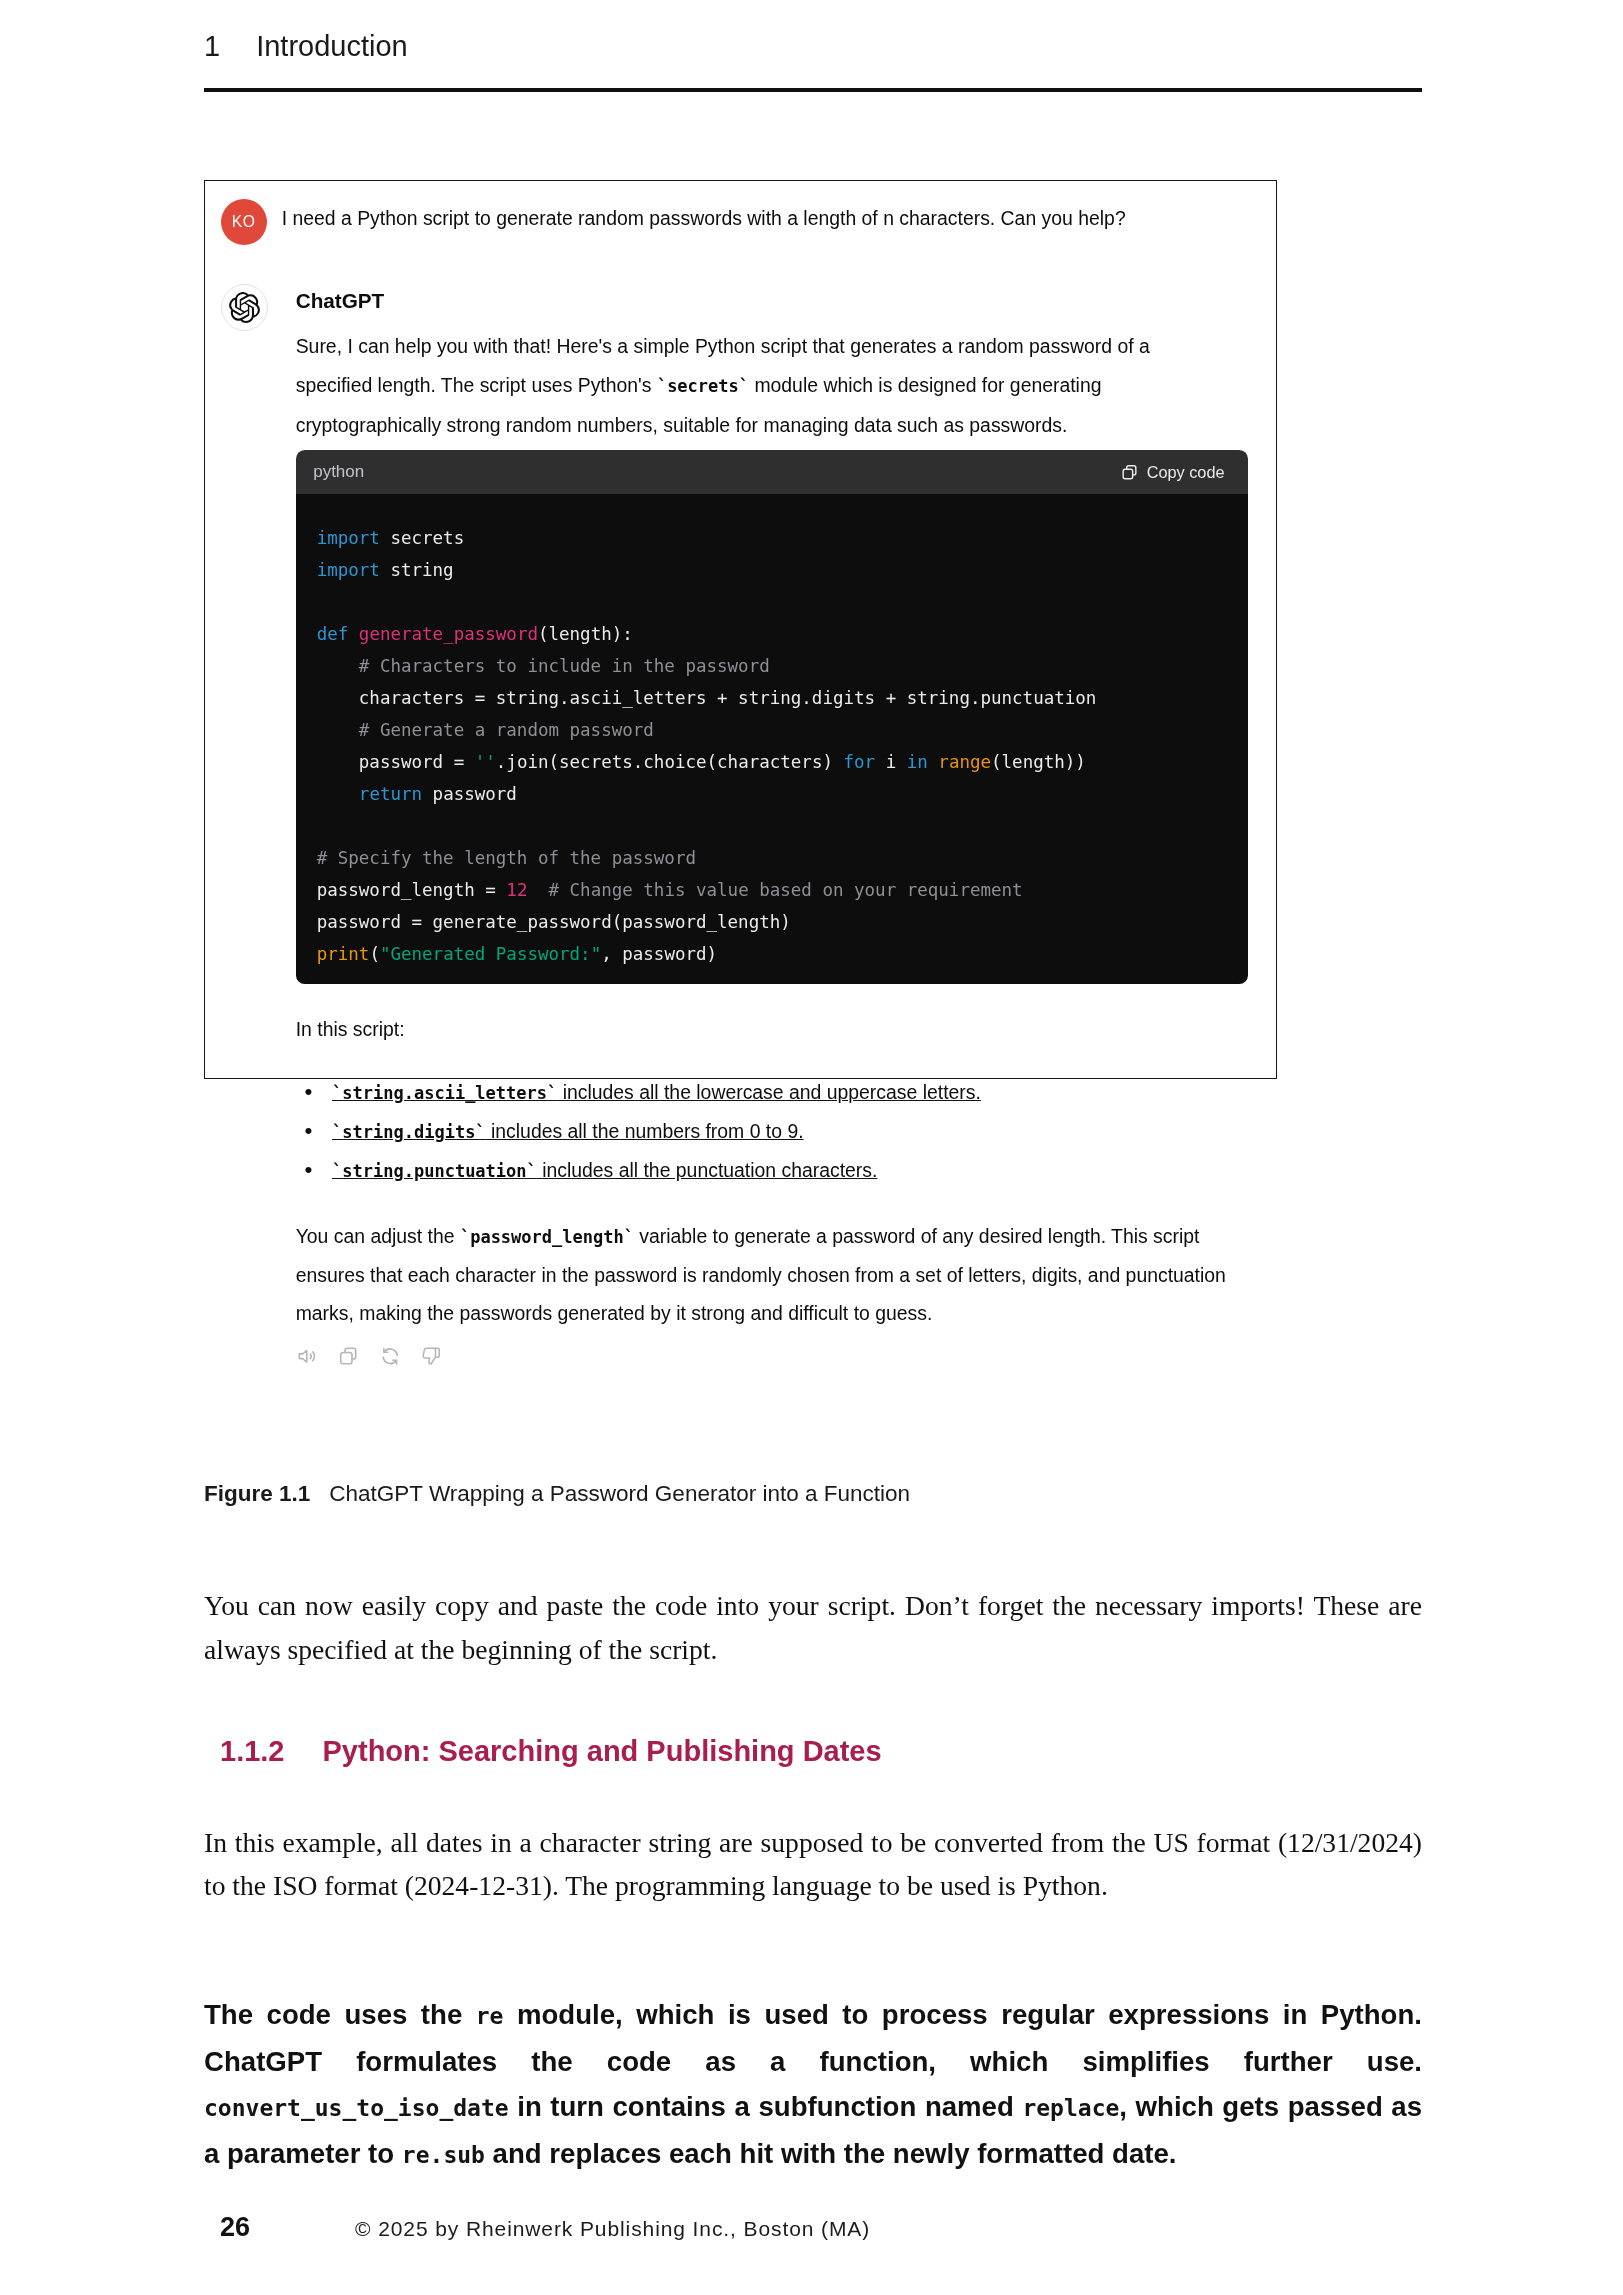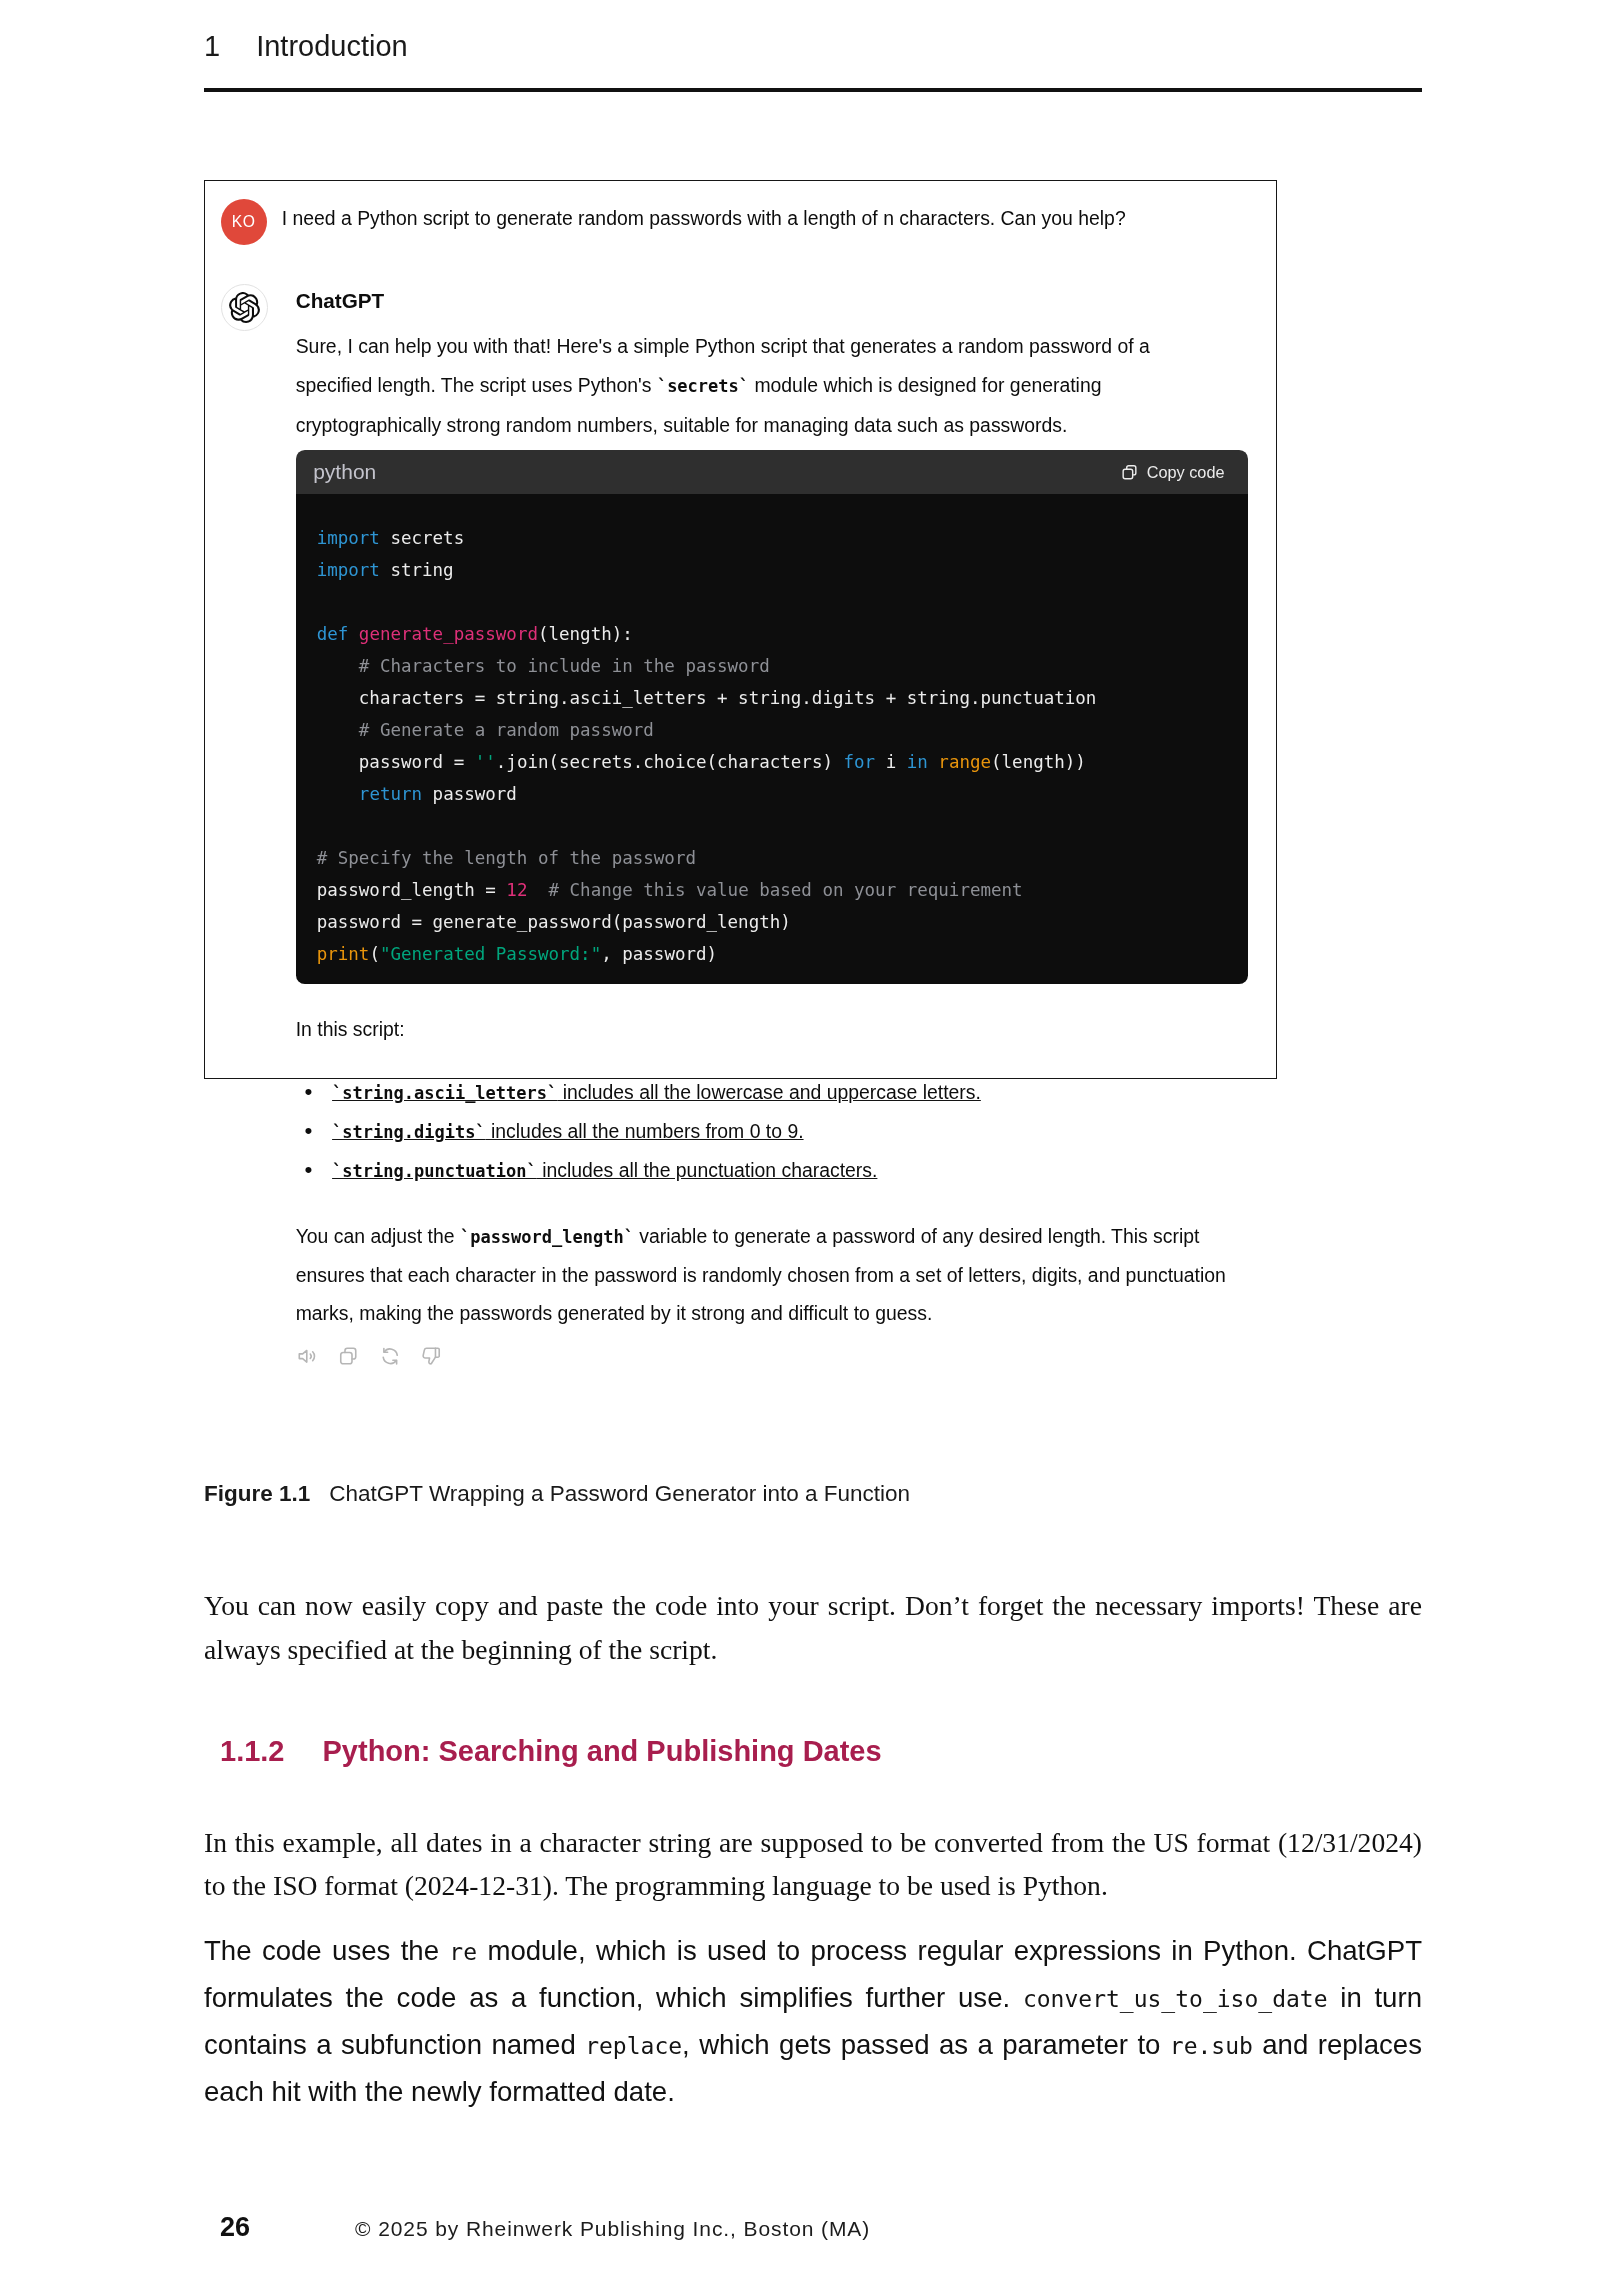--- a/index.html
+++ b/index.html
@@ -34,21 +34,21 @@
   .intro-text{line-height:39px;max-width:921px;}
   .outro-text{line-height:38px;max-width:949px;margin-top:33px;}
   .seg-text{font-family:"Liberation Sans",sans-serif;margin-top:13px;}
   .seg-code{font-family:"DejaVu Sans Mono",monospace;font-weight:700;font-size:17px;color:#0d0d0d;}
   .seg-mono{font-family:"DejaVu Sans Mono",monospace;font-size:23px;color:#141414;}
 
   
   .code-block{margin-top:5px;width:100%;max-width:966px;border-radius:8.8px;overflow:hidden;}
   .code-header{background:#2f2f2f;height:44px;display:flex;align-items:center;
     justify-content:space-between;padding:0 17.5px;box-sizing:border-box;}
-  .code-lang{color:#c3c3cc;font-size:21px;text-align:center;}
+  .code-lang{color:#c3c3cc;font-size:17px;text-align:center;}
   .copy-btn{display:flex;align-items:center;gap:7.5px;color:#ececec;font-size:16.3px;cursor:pointer;background:none;border:none;font-family:"Liberation Sans",sans-serif;}
   .copy-btn svg{width:19px;height:19px;stroke:#ececec;fill:none;stroke-width:1.8;}
   .code-body{background:#0d0d0d;padding:28px 21px 13.8px;font-family:"DejaVu Sans Mono",monospace;
     font-size:17.5px;line-height:32px;color:#ececec;white-space:pre;}
   .code-line{min-height:32px;}
   .tok-pl{color:#ececec;}
   .tok-kw{color:#2e95d3;}
   .tok-fn{color:#df3079;}
   .tok-num{color:#df3079;}
   .tok-str{color:#00a67d;}
@@ -68,21 +68,21 @@
   .actions svg{width:22.5px;height:22.5px;stroke:#b6b6b6;fill:none;stroke-width:1.7;
     stroke-linecap:round;stroke-linejoin:round;}
 
   
   .figure-caption{position:absolute;top:1481px;left:0;font-size:22.5px;color:#1a1a1a;}
   .figure-caption .cap-label{font-weight:700;margin-right:19px;}
   .book-para{position:absolute;left:0;width:1218px;font-family:"Liberation Serif",serif;
     font-size:27.6px;line-height:44px;color:#111;text-align:justify;}
   .para1{top:1556px;}
   .para2{top:1793px;line-height:43px;}
-  .para3{top:1900px;line-height:45px;}
+  .para3{top:1964px;line-height:45px;font-weight:bold;}
   .section-heading{position:absolute;top:1736px;left:16px;font-size:29px;font-weight:700;
     display:flex;gap:38px;line-height:1.1;}
 
   
   .page-footer{position:absolute;top:2212px;left:16px;display:flex;align-items:baseline;justify-content:flex-end;}
   .page-num{font-size:27px;font-weight:700;color:#111;}
   .copyright{font-size:21px;letter-spacing:0.9px;color:#1c1c1c;margin-left:105px;}
 </style>
 </head>
 <body>

